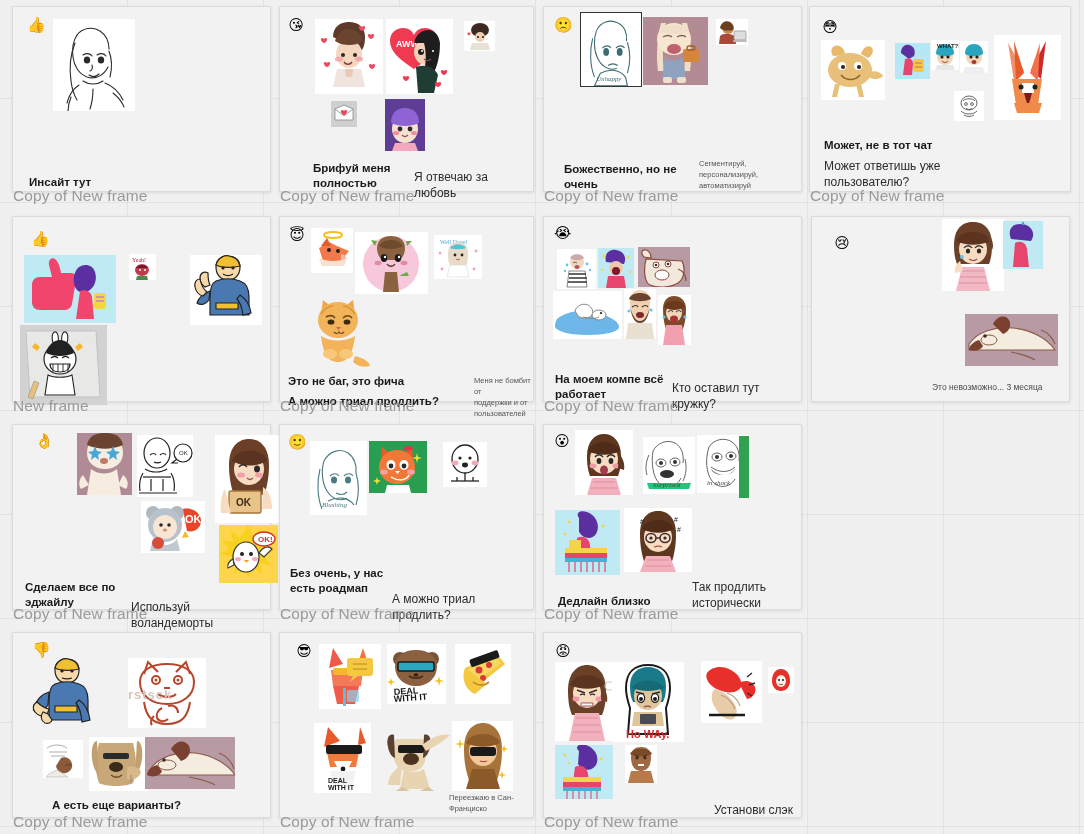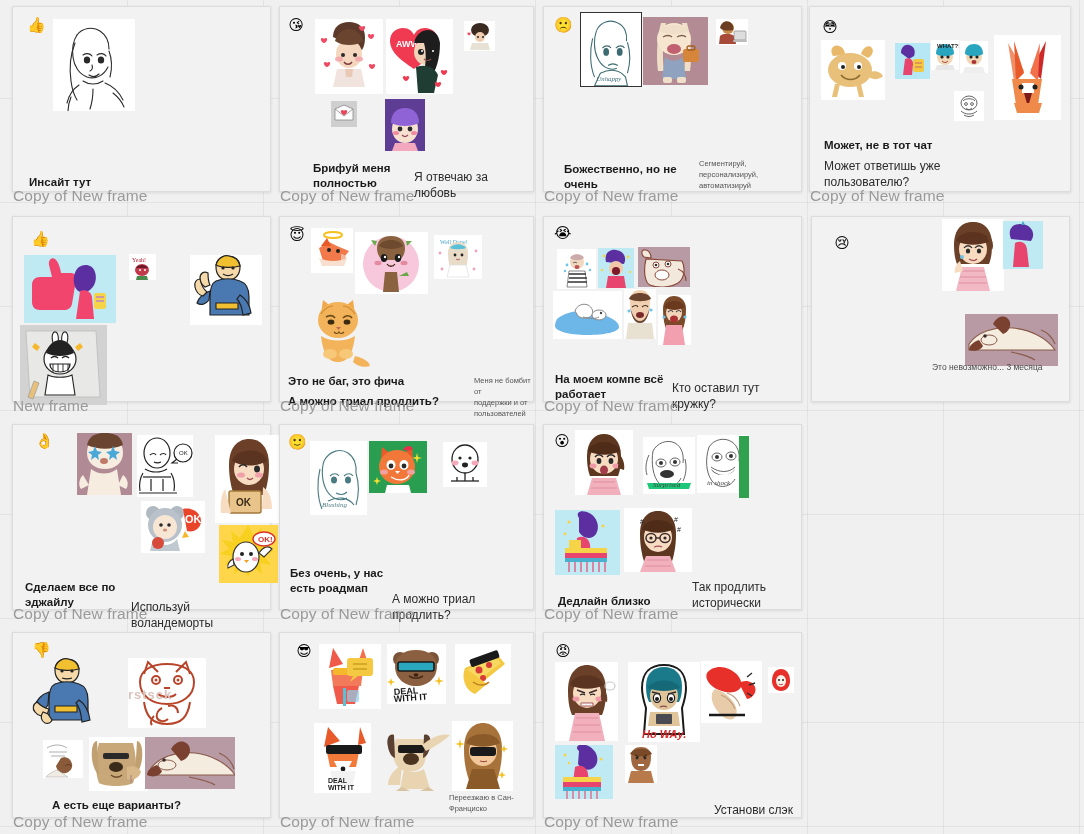--- a/index.html
+++ b/index.html
@@ -583,21 +583,21 @@
         <rect width="93" height="52" fill="#b79aa3"></rect>
         <path d="M4 30c8-12 26-18 44-16 18 2 34 10 42 22H4z" fill="#f5ece0" stroke="#8a5a4a" stroke-width="1.1"></path>
         <path d="M28 10c4-8 12-10 16-4 3 5 0 12-6 14z" fill="#7a4030"></path>
         <ellipse cx="24" cy="26" rx="8" ry="5" fill="#f5ece0" stroke="#8a5a4a" stroke-width="1"></ellipse>
         <circle cx="20" cy="22" r="1.8" fill="#3a2a2a"></circle>
         <path d="M14 26c-6 2-10 6-10 10 6 2 12 0 14-4z" fill="#7a4030"></path>
         <path d="M46 38c10 2 18 4 24 8" stroke="#8a5a4a" stroke-width="1.1" fill="none"></path>
         <path d="M76 16c6 2 12 8 14 14" stroke="#8a5a4a" stroke-width="1.1" fill="none"></path>
       </svg>
     </div>
-    <div class="cap small" style="left:120px;top:145px;text-align:center;">Это невозможно... 3 месяца</div>
+    <div class="cap small" style="left:120px;top:165px;text-align:center;">Это невозможно... 3 месяца</div>
   </div>
 
   <div class="frame" style="left:12px;top:424px;width:259px;height:186px;">
     <span class="mood" style="left:22px;top:8px;">👌</span>
     <div class="sticker s-mauve" style="left:64px;top:8px;width:55px;height:62px;">
       <svg class="art" viewBox="0 0 55 62">
         <rect width="55" height="62" fill="#b08a95"></rect>
         <path d="M10 20c0-12 8-18 18-18s18 6 18 18c0 10-8 16-18 16S10 30 10 20z" fill="#f7ece0"></path>
         <path d="M10 12c2-10 10-12 18-12s16 2 18 12c-12 5-24 5-36 0z" fill="#6b4430"></path>
         <path d="M16 18l2-5 2 5 5 1-4 3 1 5-4-3-4 3 1-5-4-3z" fill="#4aa8d8"></path>
@@ -1023,21 +1023,21 @@
         <path d="M26 41h12v3H26z" fill="#fff" stroke="#a3505a" stroke-width="1"></path>
         <path d="M27 41v3M31 41v3M35 41v3" stroke="#ccc" stroke-width="0.7"></path>
         <ellipse cx="21" cy="37" rx="3.5" ry="2.4" fill="#f09aa8"></ellipse>
         <ellipse cx="44" cy="37" rx="3.5" ry="2.4" fill="#f09aa8"></ellipse>
         <path d="M20 51h24l6 28H14z" fill="#f2b0bc"></path>
         <path d="M21 56h22M19 63h26M18 70h28" stroke="#e090a0" stroke-width="1"></path>
         <path d="M47 24c4 4 6 10 5 16l-6-2z" fill="#6b4028"></path>
         <ellipse cx="55" cy="24" rx="5" ry="4" fill="none" stroke="#ccc" stroke-width="1.2"></ellipse>
       </svg>
     </div>
-    <div class="sticker s-white" style="left:84px;top:29px;width:72px;height:80px;font-style:italic;">
+    <div class="sticker s-white" style="left:68px;top:29px;width:72px;height:80px;">
       <svg class="art" viewBox="0 0 72 80">
         <path d="M14 26c0-16 9-23 22-23s22 7 22 23c0 8-2 14-4 20l2 26H16l2-26c-2-6-4-12-4-20z" fill="#fff" stroke="#1a1a1a" stroke-width="2"></path>
         <path d="M18 24c0-13 8-19 18-19s18 6 18 19c0 7-1 12-3 16H21c-2-4-3-9-3-16z" fill="#1a7a8a"></path>
         <ellipse cx="36" cy="34" rx="14" ry="14" fill="#e0c49a"></ellipse>
         <path d="M20 26c4-10 28-10 32 0-10 4-22 4-32 0z" fill="#166a78"></path>
         <path d="M24 30l8 2M48 30l-8 2" stroke="#2a2a2a" stroke-width="1.6"></path>
         <ellipse cx="29" cy="36" rx="3.6" ry="4.4" fill="#fff" stroke="#1a1a1a" stroke-width="1.2"></ellipse>
         <ellipse cx="43" cy="36" rx="3.6" ry="4.4" fill="#fff" stroke="#1a1a1a" stroke-width="1.2"></ellipse>
         <circle cx="29" cy="37" r="2" fill="#1a1a1a"></circle>
           <circle cx="43" cy="37" r="2" fill="#1a1a1a"></circle>

